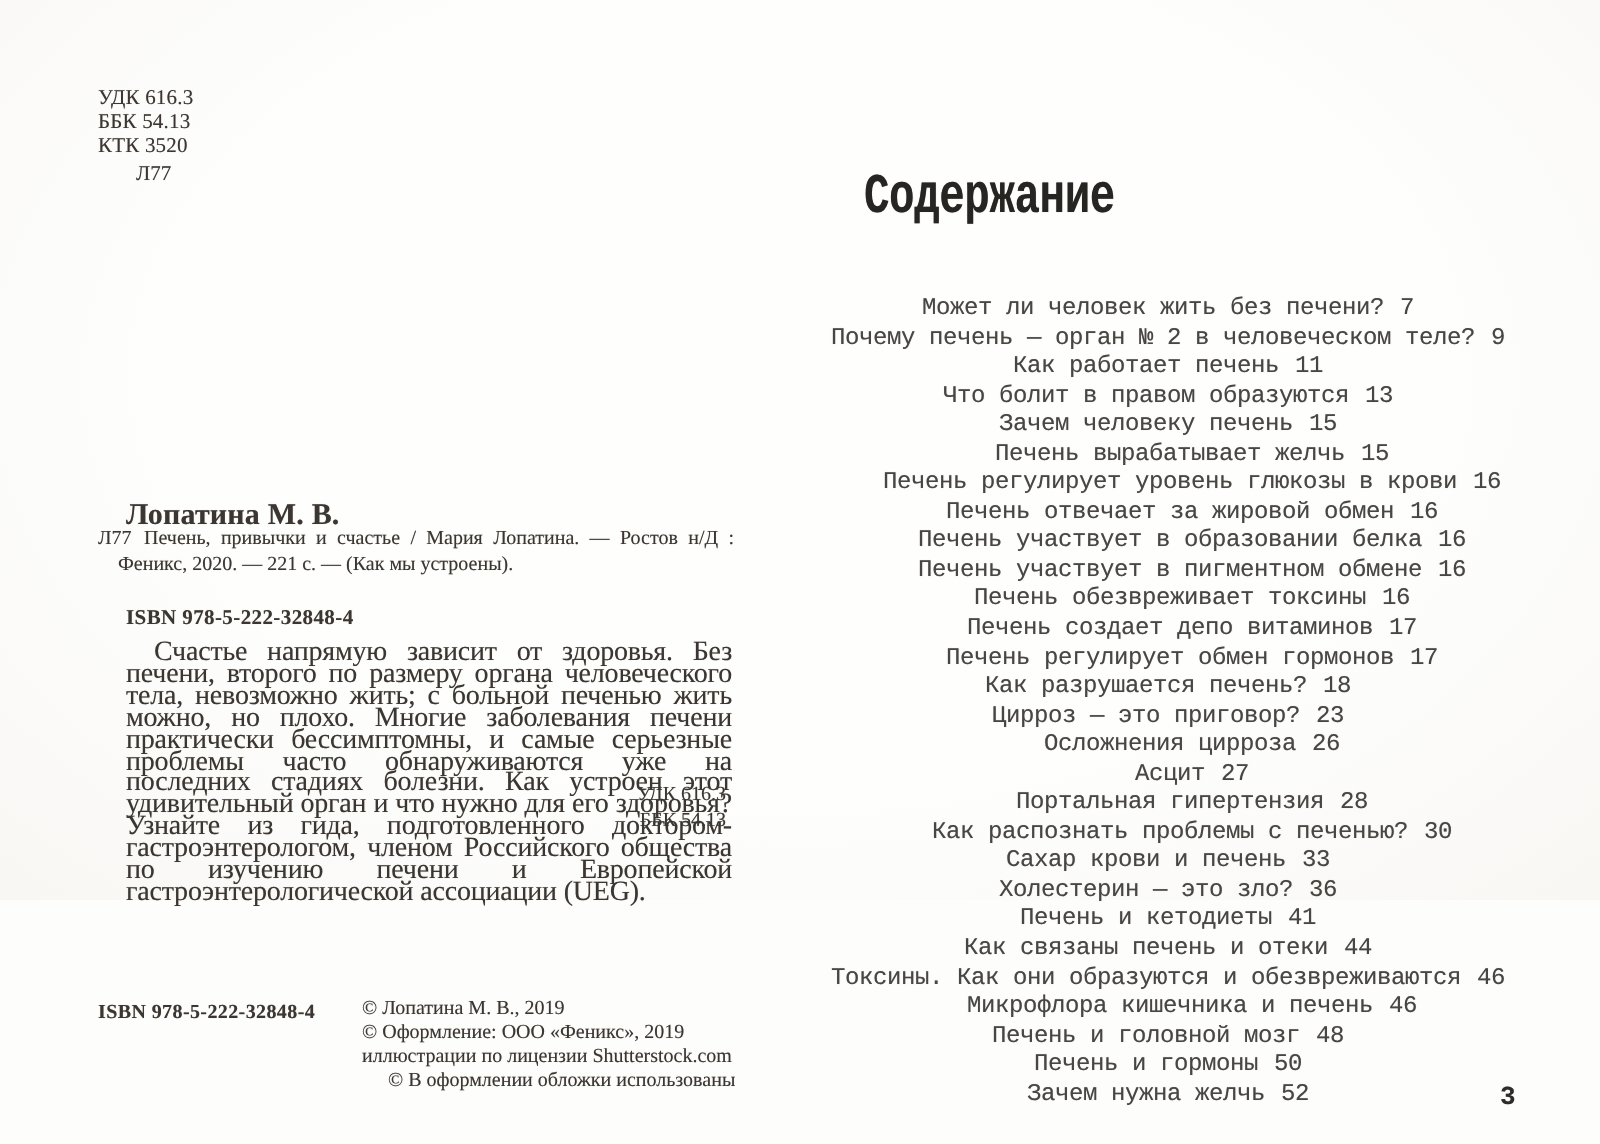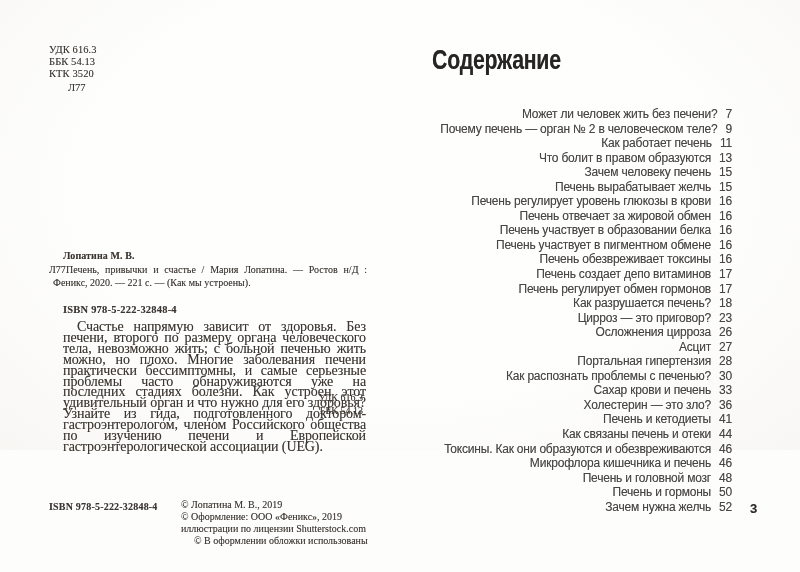--- a/index.html
+++ b/index.html
@@ -19,25 +19,25 @@
 
   
   .left-page { position: absolute; inset: 0; color: #3b3631; }
   .codes {
     position: absolute; left: 49px; top: 44px;
     font-size: 10.5px; line-height: 11.8px; letter-spacing: 0.1px;
   }
   .author-sign { position: absolute; left: 68px; top: 82px; font-size: 10.5px; }
   .author-name {
     position: absolute; left: 63px; top: 250px;
-    font-size: 10px; font-weight: bold; letter-spacing: 0.1px;
+    font-size: 15px; font-weight: bold; letter-spacing: 0.1px;
   }
   .bib { position: absolute; left: 49px; top: 264px; width: 318px; font-size: 10px; line-height: 12.8px; }
   .bib-id { position: absolute; left: 0; top: 0; }
-  .bib-text { margin-left: 4px; text-indent: 13px; text-align: justify; }
+  .bib-text { margin-left: 10px; text-indent: 13px; text-align: justify; }
   .isbn-top {
     position: absolute; left: 63px; top: 304px;
     font-size: 10.5px; font-weight: bold; letter-spacing: 0.2px;
   }
   .annotation {
     position: absolute; left: 63px; top: 322px; width: 303px;
     font-size: 14px; line-height: 10.9px; letter-spacing: -0.1px;
     text-align: justify; text-indent: 14px;
   }
   .udk-bottom {
@@ -48,31 +48,31 @@
     position: absolute; left: 49px; top: 501px;
     font-size: 10px; font-weight: bold; letter-spacing: 0.2px;
   }
   .copyrights {
     position: absolute; left: 181px; top: 499px;
     font-size: 10px; line-height: 12px;
   }
   .copyright-line:last-child { padding-left: 13px; }
 
   
-  .right-page { position: absolute; inset: 0; font-family: Liberation Sans, sans-serif; color: #484643; }
+  .right-page { position: absolute; inset: 0; font-family: Liberation Mono, monospace; color: #484643; margin-top: 40px; }
   .toc-title {
     position: absolute; left: 432px; top: 44px;
     font-size: 28px; font-weight: bold; color: #272522;
     letter-spacing: -0.3px; white-space: nowrap;
     transform: scaleX(0.76); transform-origin: 0 50%;
     text-shadow: 0 0 0.4px rgba(50,46,42,0.6);
   }
   .toc { position: absolute; left: 436px; top: 107px; width: 296px; }
   .toc-row {
-    display: flex; justify-content: flex-end; align-items: baseline;
+    display: flex; justify-content: center; align-items: baseline;
     height: 14.56px; font-size: 12px; letter-spacing: -0.2px; white-space: nowrap;
   }
   .toc-row.sub .toc-label { padding-left: 24px; }
   .toc-page { padding-left: 8px; }
   .page-num {
     position: absolute; left: 750px; top: 501px;
     font-size: 13px; font-weight: bold; color: #2e2c29;
   }
 </style>
 </head>

